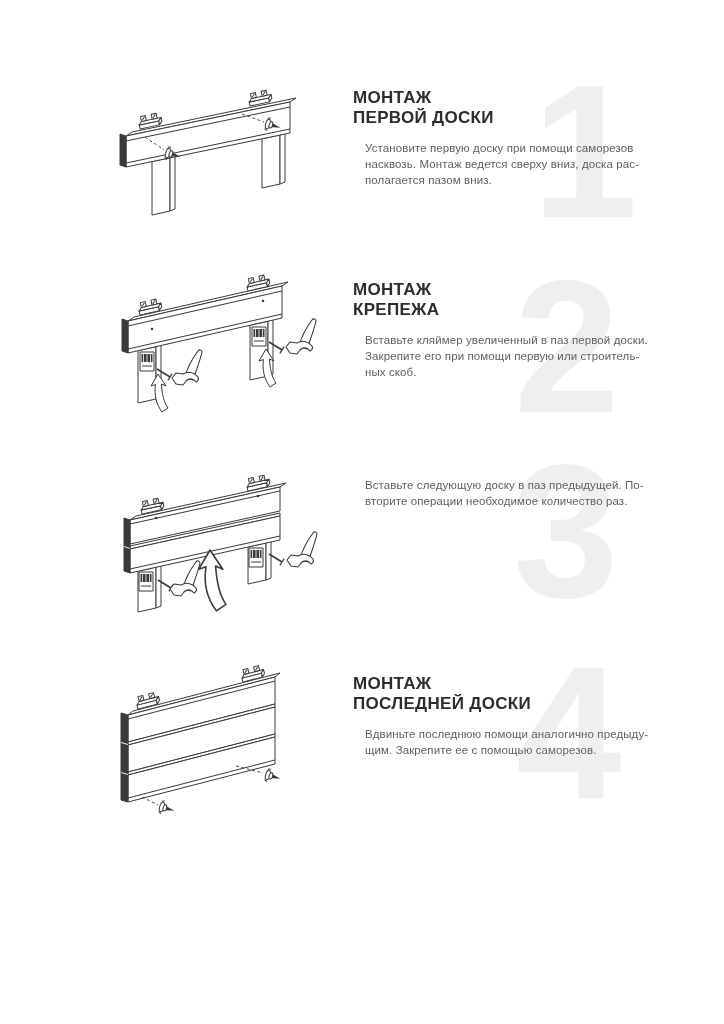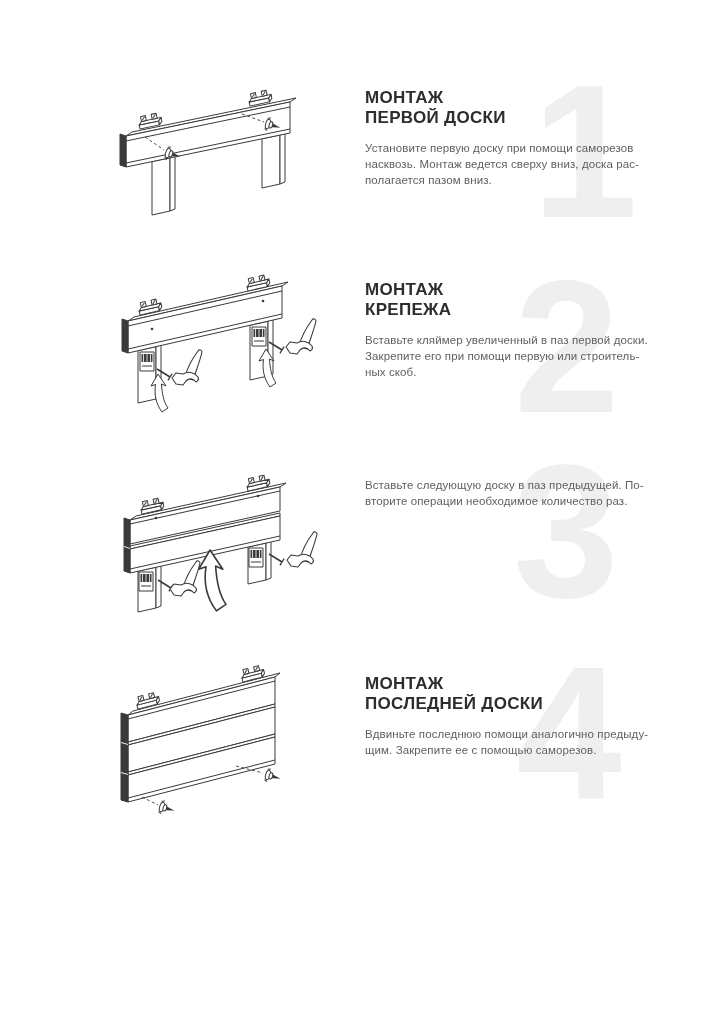--- a/index.html
+++ b/index.html
@@ -14,21 +14,21 @@
   #num1 { left:532px; top:56px; }
   #num2 { left:514px; top:251px; }
   #num3 { left:513px; top:436px; }
   #num4 { left:516px; top:638px; }
   .step-textblock { position:absolute; width:330px; z-index:2; }
   #text1 { left:353px; top:88px; }
   #text2 { left:353px; top:280px; }
   #text3 { left:353px; top:465px; }
   #text4 { left:353px; top:674px; }
   .step-title {
-    margin:0 0 7px 12px; font-size:17px; line-height:20px; font-weight:bold;
+    margin:0 0 7px 0; font-size:17px; line-height:20px; font-weight:bold;
     color:#2d2d2d; letter-spacing:0.3px; white-space:pre-line; text-transform:uppercase;
   }
   .step-desc {
     margin:12px; font-size:11.5px; line-height:16px; color:#5f5f5f;
     letter-spacing:0.1px; white-space:pre-line;
   }
   .step-illustration { position:absolute; z-index:2; }
   #illu1 { left:112px; top:84px; }
   #illu2 { left:100px; top:268px; }
   #illu3 { left:98px;  top:462px; }

